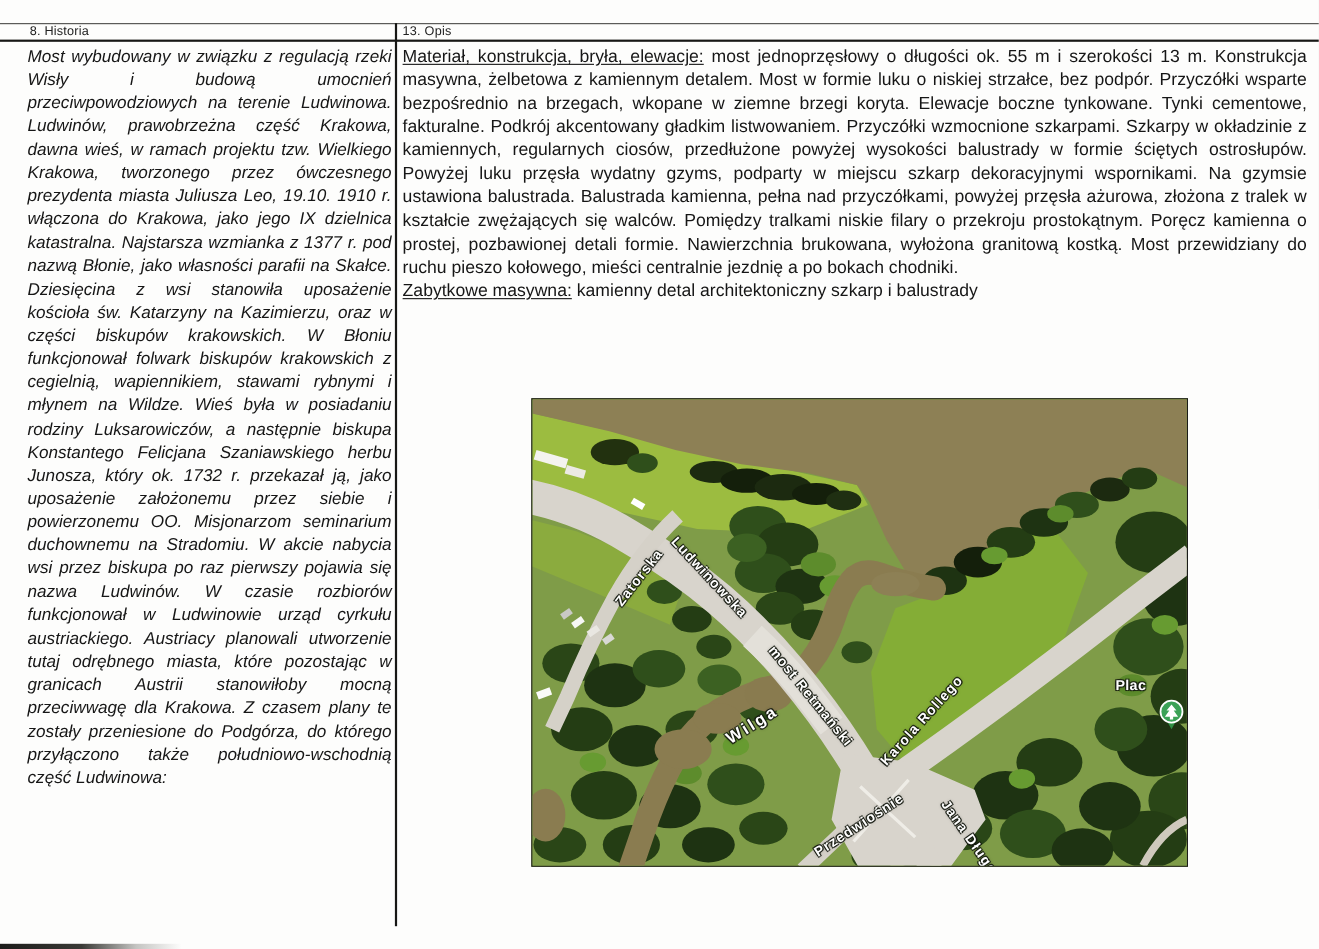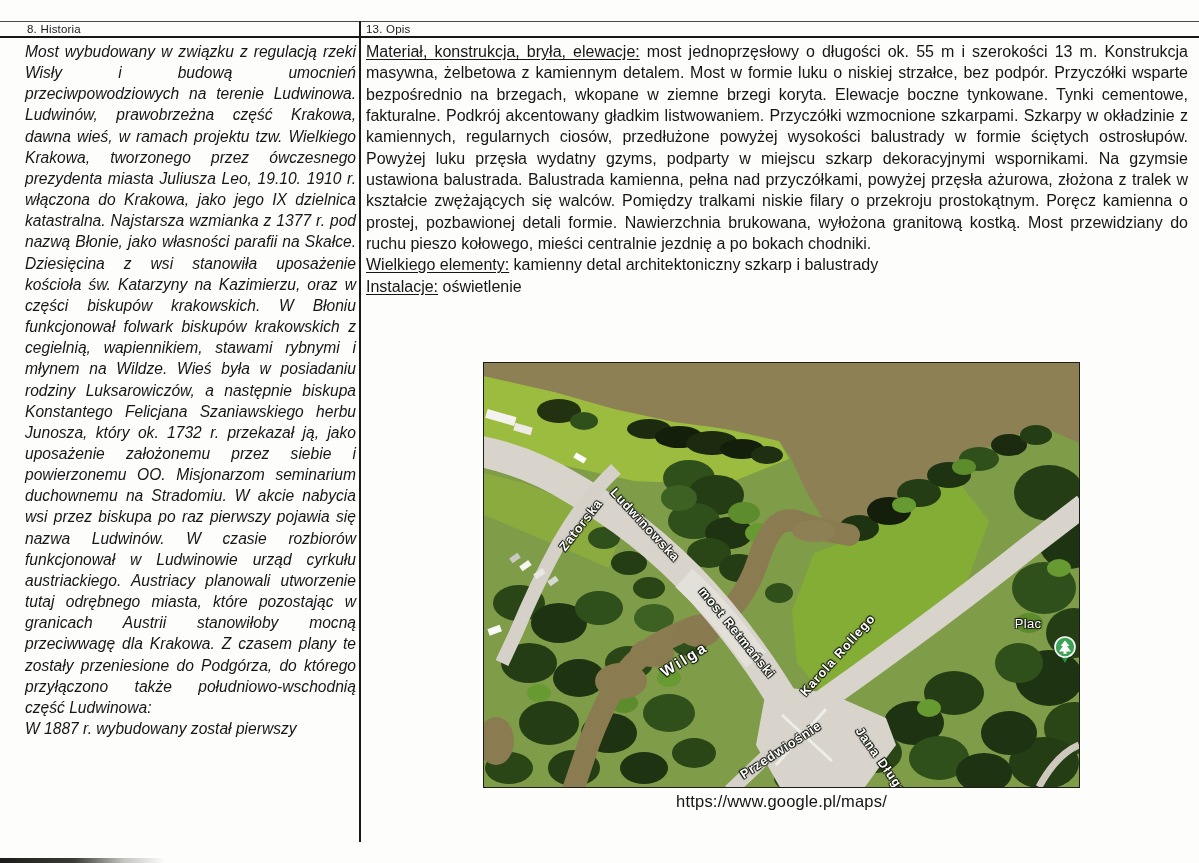--- a/index.html
+++ b/index.html
@@ -52,27 +52,25 @@
 <div class="page">
 
   <div class="rule-top"></div>
   <div class="head-label head-left">8. Historia</div>
   <div class="head-label head-right">13. Opis</div>
   <div class="rule-head"></div>
   <div class="col-divider"></div>
 
   <div class="col-left">
     <div>Most wybudowany w związku z regulacją rzeki Wisły i budową umocnień przeciwpowodziowych na terenie Ludwinowa. Ludwinów, prawobrzeżna część Krakowa, dawna wieś, w ramach projektu tzw. Wielkiego Krakowa, tworzonego przez ówczesnego prezydenta miasta Juliusza Leo, 19.10. 1910 r. włączona do Krakowa, jako jego IX dzielnica katastralna. Najstarsza wzmianka z 1377 r. pod nazwą Błonie, jako własności parafii na Skałce. Dziesięcina z wsi stanowiła uposażenie kościoła św. Katarzyny na Kazimierzu, oraz w części biskupów krakowskich. W Błoniu funkcjonował folwark biskupów krakowskich z cegielnią, wapiennikiem, stawami rybnymi i młynem na Wildze. Wieś była w posiadaniu rodziny Luksarowiczów, a następnie biskupa Konstantego Felicjana Szaniawskiego herbu Junosza, który ok. 1732 r. przekazał ją, jako uposażenie założonemu przez siebie i powierzonemu OO. Misjonarzom seminarium duchownemu na Stradomiu. W akcie nabycia wsi przez biskupa po raz pierwszy pojawia się nazwa Ludwinów. W czasie rozbiorów funkcjonował w Ludwinowie urząd cyrkułu austriackiego. Austriacy planowali utworzenie tutaj odrębnego miasta, które pozostając w granicach Austrii stanowiłoby mocną przeciwwagę dla Krakowa. Z czasem plany te zostały przeniesione do Podgórza, do którego przyłączono także południowo-wschodnią część Ludwinowa:</div>
-    <div class="lastline">W 1887 r. wybudowany został pierwszy</div>
   </div>
 
   <div class="col-right">
     <div><span class="sec-label">Materiał, konstrukcja, bryła, elewacje:</span><span> most jednoprzęsłowy o długości ok. 55 m i szerokości 13 m. Konstrukcja masywna, żelbetowa z kamiennym detalem. Most w formie luku o niskiej strzałce, bez podpór. Przyczółki wsparte bezpośrednio na brzegach, wkopane w ziemne brzegi koryta. Elewacje boczne tynkowane. Tynki cementowe, fakturalne. Podkrój akcentowany gładkim listwowaniem. Przyczółki wzmocnione szkarpami. Szkarpy w okładzinie z kamiennych, regularnych ciosów, przedłużone powyżej wysokości balustrady w formie ściętych ostrosłupów. Powyżej luku przęsła wydatny gzyms, podparty w miejscu szkarp dekoracyjnymi wspornikami. Na gzymsie ustawiona balustrada. Balustrada kamienna, pełna nad przyczółkami, powyżej przęsła ażurowa, złożona z tralek w kształcie zwężających się walców. Pomiędzy tralkami niskie filary o przekroju prostokątnym. Poręcz kamienna o prostej, pozbawionej detali formie. Nawierzchnia brukowana, wyłożona granitową kostką. Most przewidziany do ruchu pieszo kołowego, mieści centralnie jezdnię a po bokach chodniki.</span></div>
-    <div><span class="sec-label">Wielkiego elementy:</span><span> kamienny detal architektoniczny szkarp i balustrady</span></div>
-    <div><span class="sec-label">Instalacje:</span><span> oświetlenie</span></div>
+    <div><span class="sec-label">Zabytkowe masywna:</span><span> kamienny detal architektoniczny szkarp i balustrady</span></div>
   </div>
 
   <div class="map">
     <svg width="595" height="424" viewBox="0 0 595 424">
 
       <rect width="595" height="424" fill="#7f9c48"></rect>
 
       <path d="M0,13 L295,78 L305,96 L240,122 L150,118 L60,98 L0,76 Z" fill="#9cbc40"></path>
       <path d="M330,190 L370,175 L430,130 L470,113 L505,158 L482,222 L430,272 L378,302 L340,332 L313,300 L308,248 Z" fill="#84ad36"></path>
       <path d="M40,120 L140,160 L125,205 L55,175 L0,152 L0,110 Z" fill="#8bab3e"></path>
@@ -193,20 +191,19 @@
       </g>
     </svg>
 
     <div class="maplabel" style="left:97px;top:162px;transform:translate(-50%,-50%) rotate(-52deg);">Zatorska</div>
     <div class="maplabel" style="left:161px;top:162px;transform:translate(-50%,-50%) rotate(47deg);">Ludwinowska</div>
     <div class="maplabel" style="left:253px;top:270px;transform:translate(-50%,-50%) rotate(51deg);">most Retmański</div>
     <div class="maplabel lbl-river" style="left:200px;top:296px;transform:translate(-50%,-50%) rotate(-32deg);">Wilga</div>
     <div class="maplabel" style="left:354px;top:292px;transform:translate(-50%,-50%) rotate(-48deg);">Karola Rollego</div>
     <div class="maplabel" style="left:297px;top:387px;transform:translate(-50%,-50%) rotate(-33deg);">Przedwiośnie</div>
     <div class="maplabel" style="left:404px;top:408px;transform:translate(-50%,-50%) rotate(55deg);">Jana Długosza</div>
-    <div class="maplabel lbl-poi" style="left:544px;top:260px;transform:translate(-50%,-50%);">Plac</div>
+    <div class="maplabel lbl-poi" style="left:544px;top:260px;transform:translate(-50%,-50%);font-weight:bold;">Plac</div>
   </div>
 
-  <div class="caption">https://www.google.pl/maps/</div>
 
   <div class="scan-smudge"></div>
 
 </div>
 
 </body></html>

